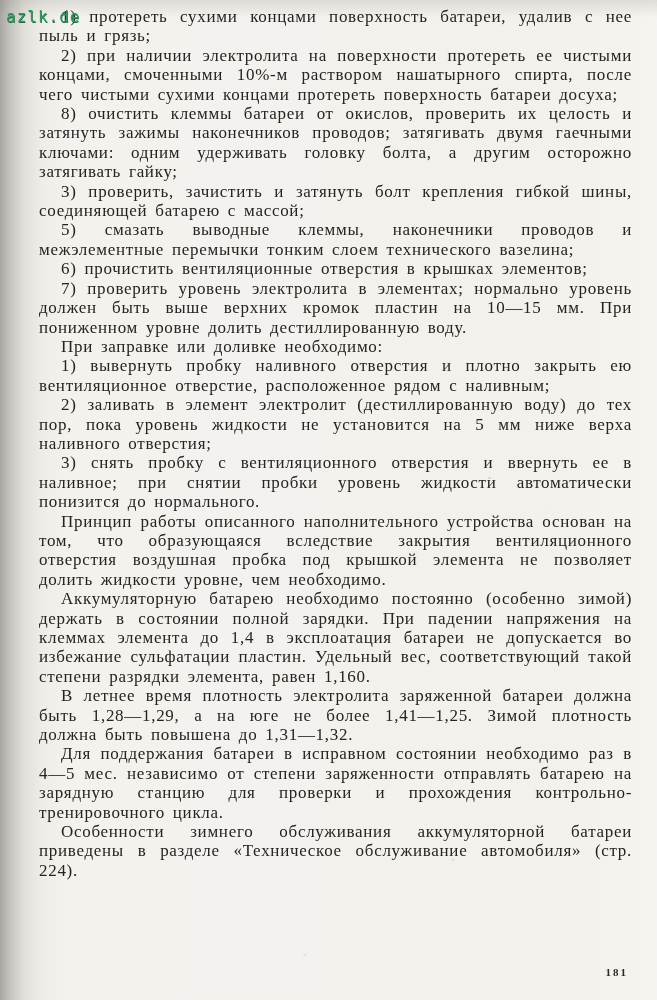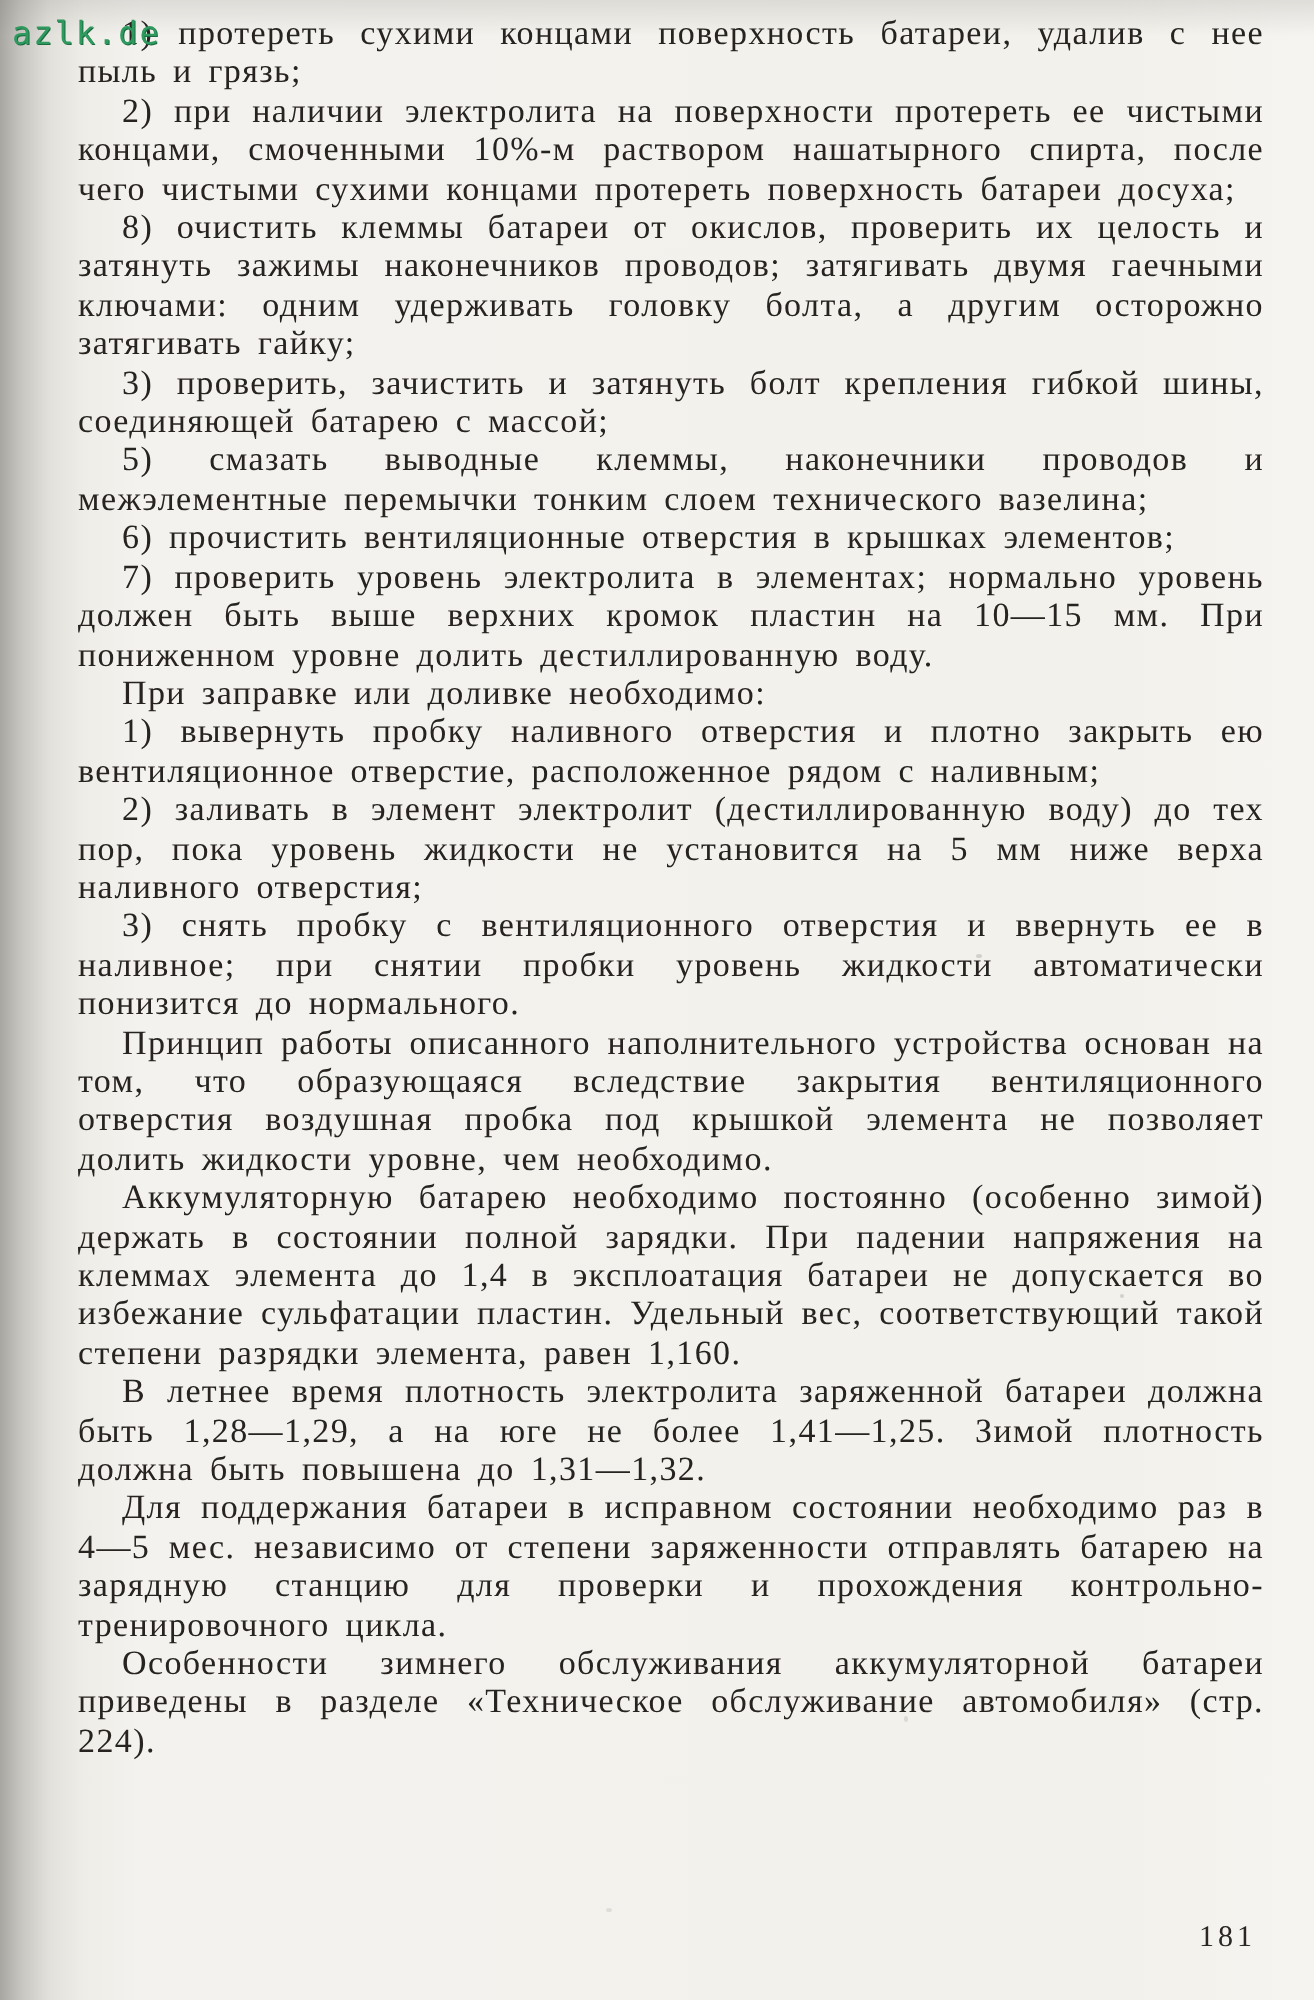--- a/index.html
+++ b/index.html
@@ -47,22 +47,22 @@
   .body-text p {
     margin: 0;
     padding: 0;
     text-indent: 22px;
   }
   .page-number {
     position: absolute;
     right: 29px;
     bottom: 22px;
     font-family: "Liberation Serif", serif;
-    font-size: 15px;
-    font-weight: normal;
+    font-size: 11px;
+    font-weight: bold;
     color: #2a2724;
     letter-spacing: 2px;
     z-index: 3;
   }
   
   .speck { position: absolute; border-radius: 50%; background: #b9b6b0; opacity: .55; z-index: 1; }
   .s1 { width: 3px; height: 2px; left: 488px; top: 477px; }
   .s2 { width: 2px; height: 2px; left: 560px; top: 647px; }
   .s3 { width: 3px; height: 2px; left: 303px; top: 954px; opacity: .35; }
   .s4 { width: 2px; height: 3px; left: 452px; top: 858px; opacity: .4; }

